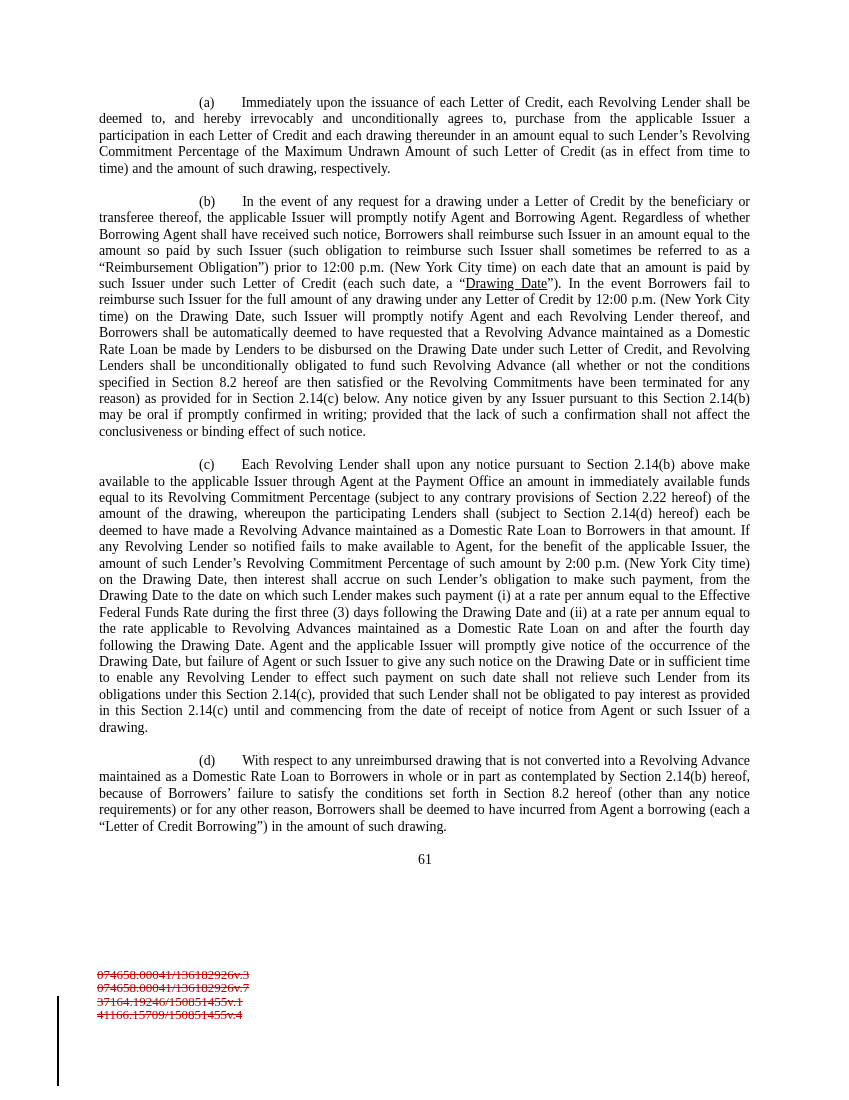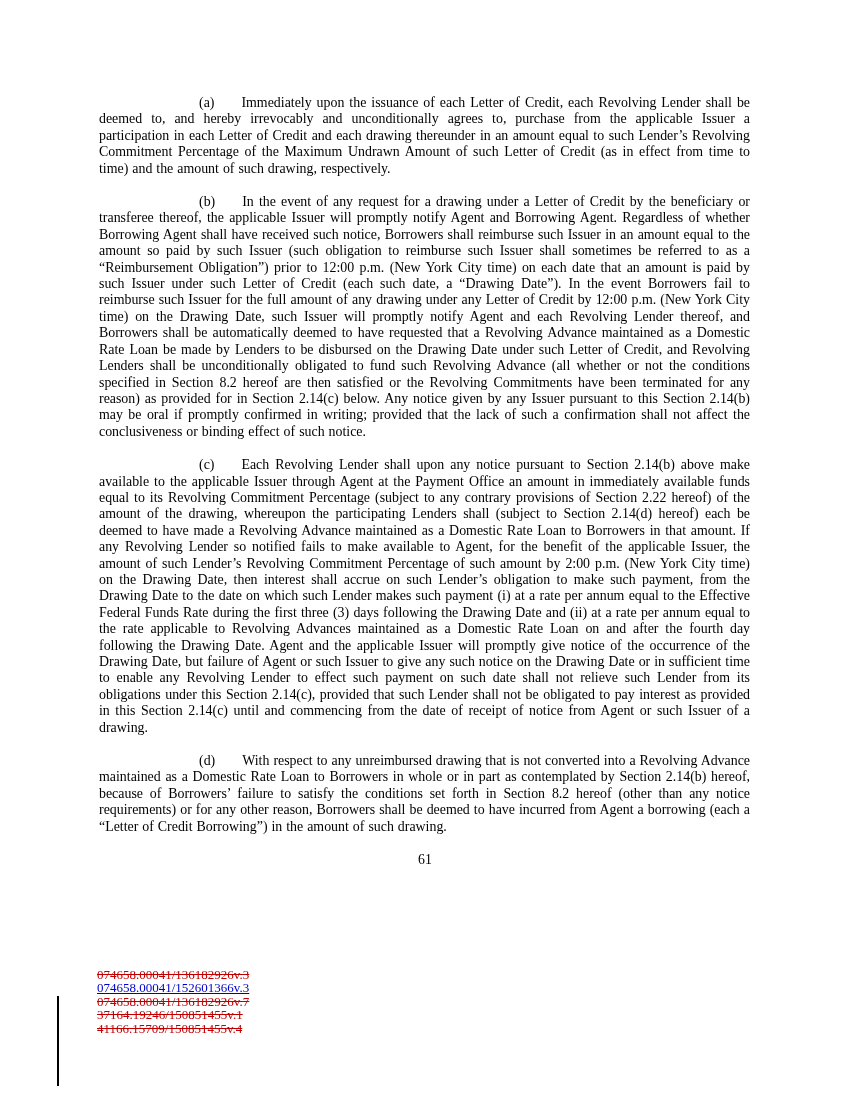--- a/index.html
+++ b/index.html
@@ -31,20 +31,21 @@
     word-spacing: 0.5px;
   }
   p.para .plabel {
     white-space: pre;
   }
   p.para .tab {
     display: inline-block;
     width: 27px;
   }
   p.para .u {
+    text-decoration: underline;
   }
   .page-number {
     text-align: center;
     font-size: 13.8px;
     margin-top: 4px;
   }
   .footer {
     position: absolute;
     left: 97px;
     top: 968px;
@@ -84,19 +85,18 @@
         <p class="para"><span class="plabel">(d)</span><span class="tab"></span><span>With respect to any unreimbursed drawing that is not converted into a Revolving Advance maintained as a Domestic Rate Loan to Borrowers in whole or in part as contemplated by Section 2.14(b) hereof, because of Borrowers’ failure to satisfy the conditions set forth in Section 8.2 hereof (other than any notice requirements) or for any other reason, Borrowers shall be deemed to have incurred from Agent a borrowing (each a “Letter of Credit Borrowing”) in the amount of such drawing.</span></p>
       </div>
     <div class="page-number">61</div>
   </div>
 
   <div class="change-bar"></div>
 
   <div class="footer">
     <div>
         <div class="fline deleted">074658.00041/136182926v.3</div>
-        <div class="fline inserted">074658.00041/152601366v.3</div>
         <div class="fline deleted">074658.00041/136182926v.7</div>
         <div class="fline deleted">37164.19246/150851455v.1</div>
         <div class="fline deleted">41166.15709/150851455v.4</div>
       </div>
   </div>
 </div>
 
 </body></html>

